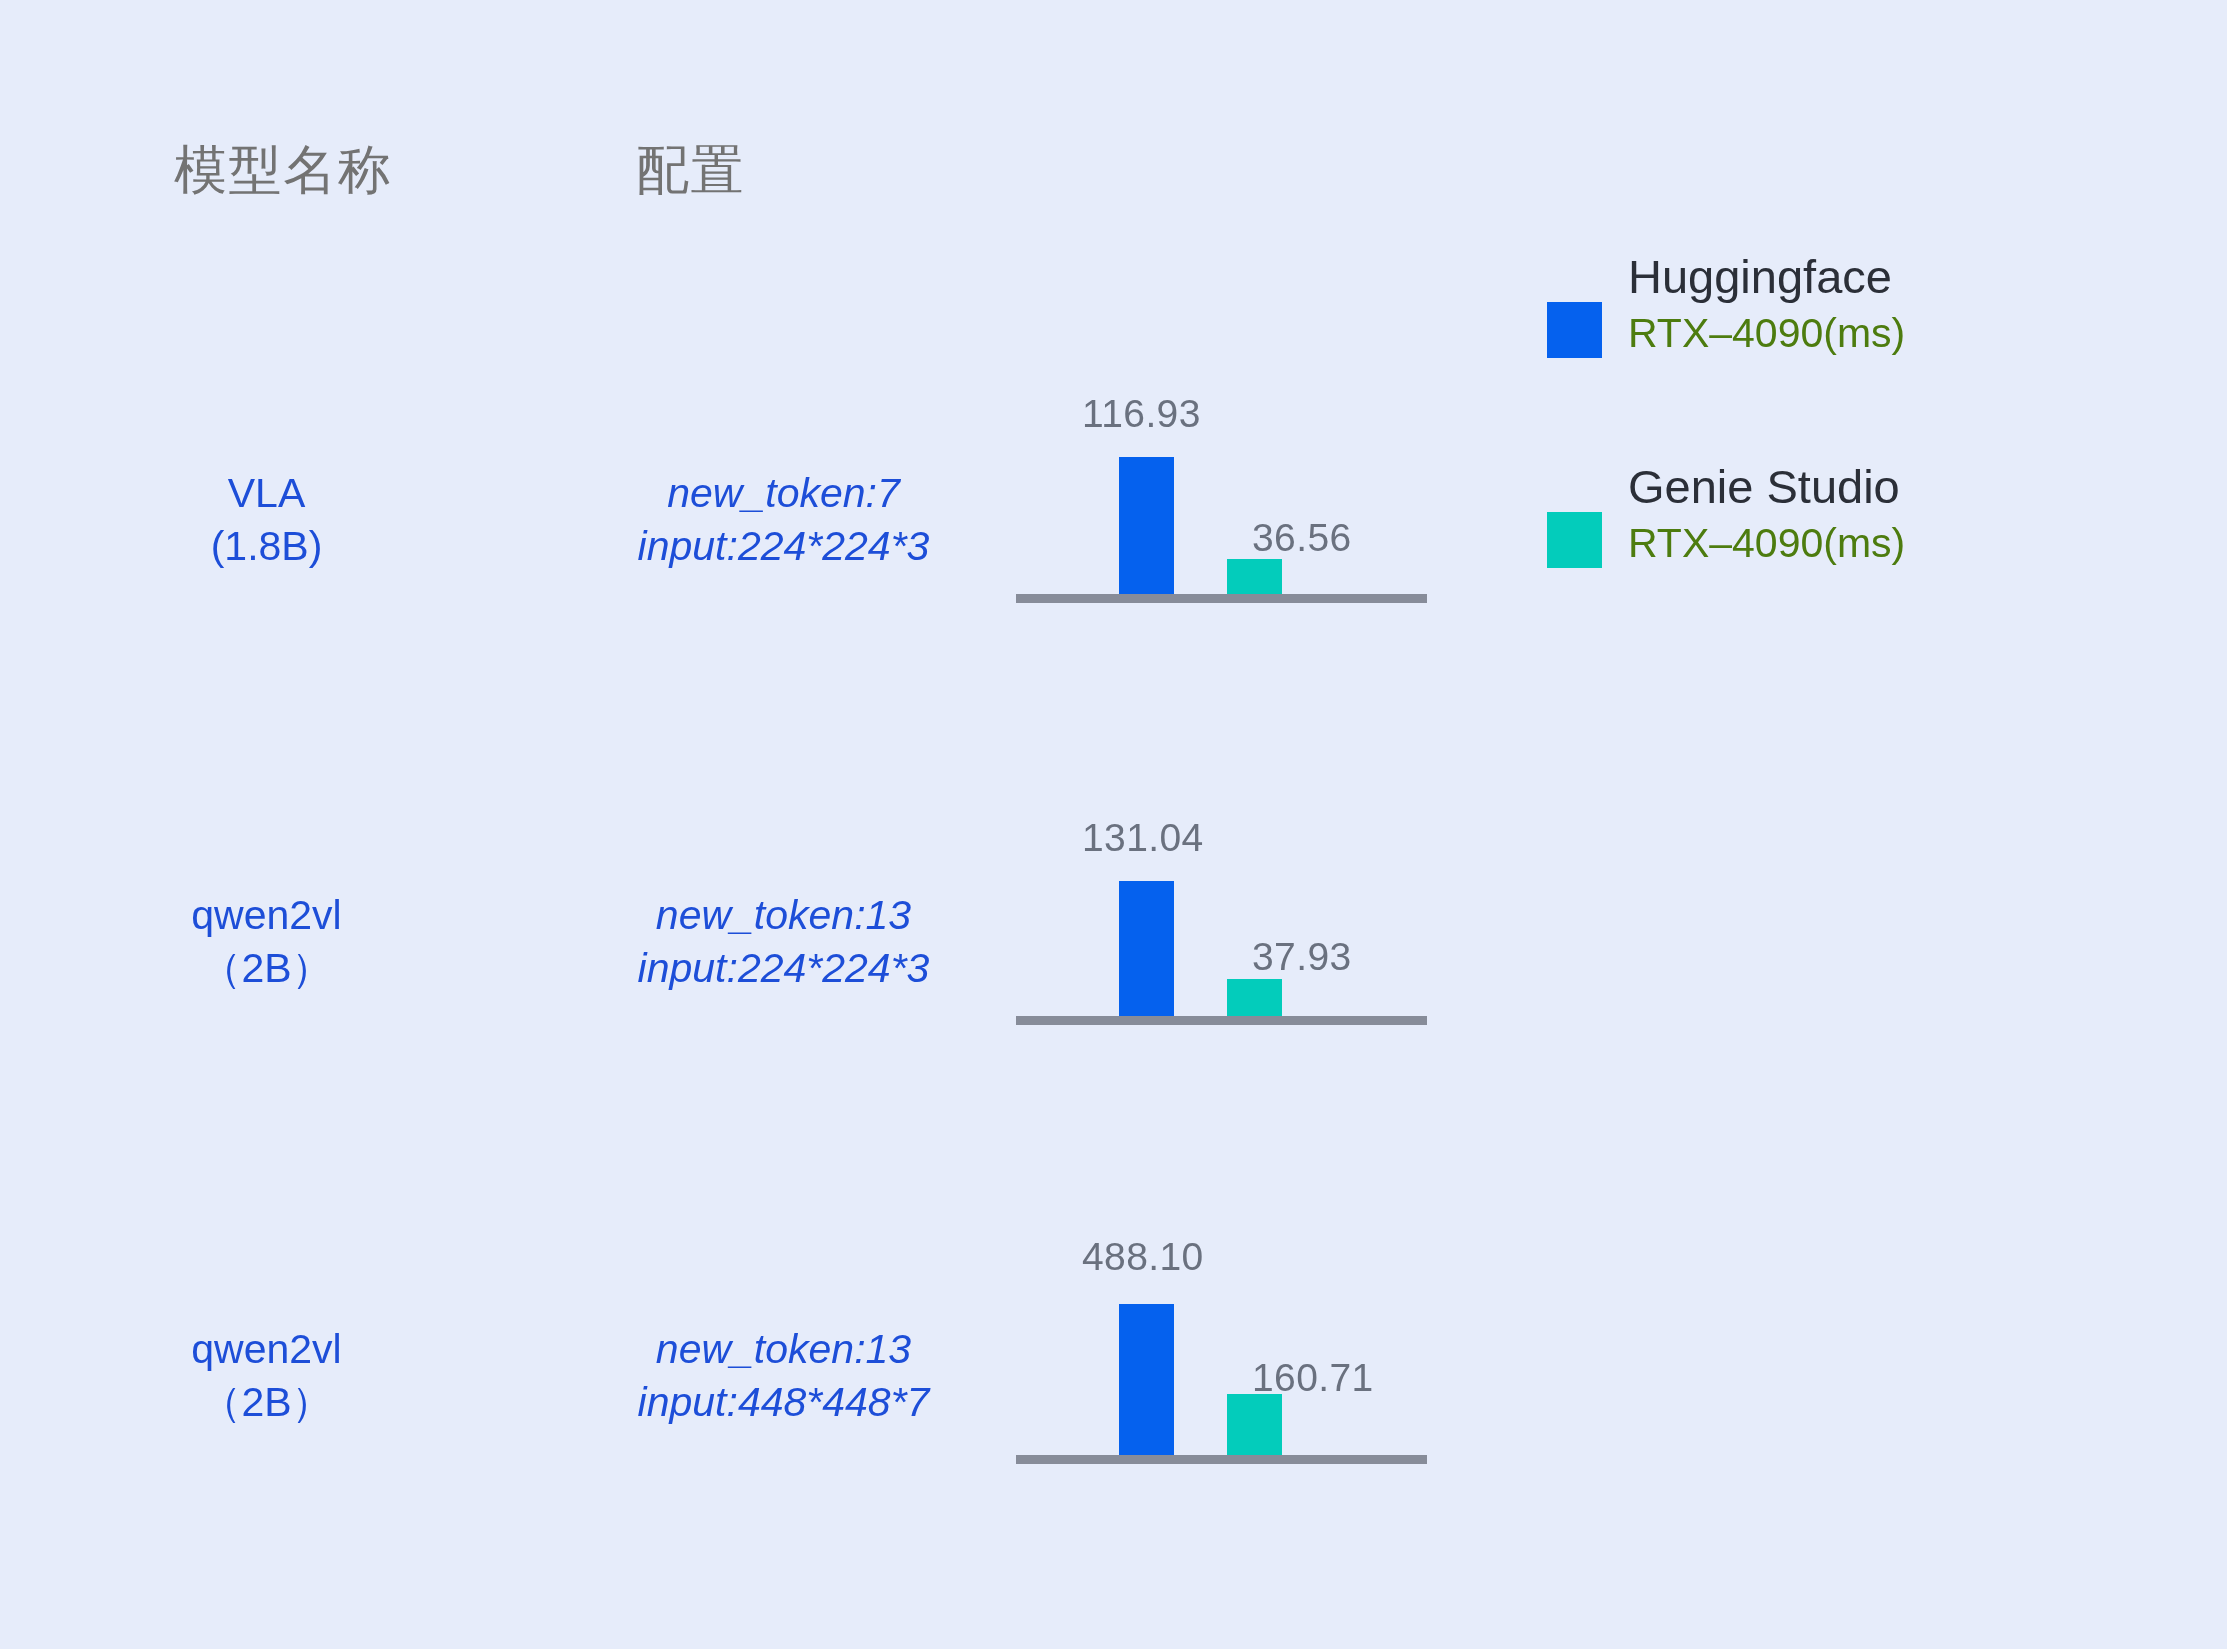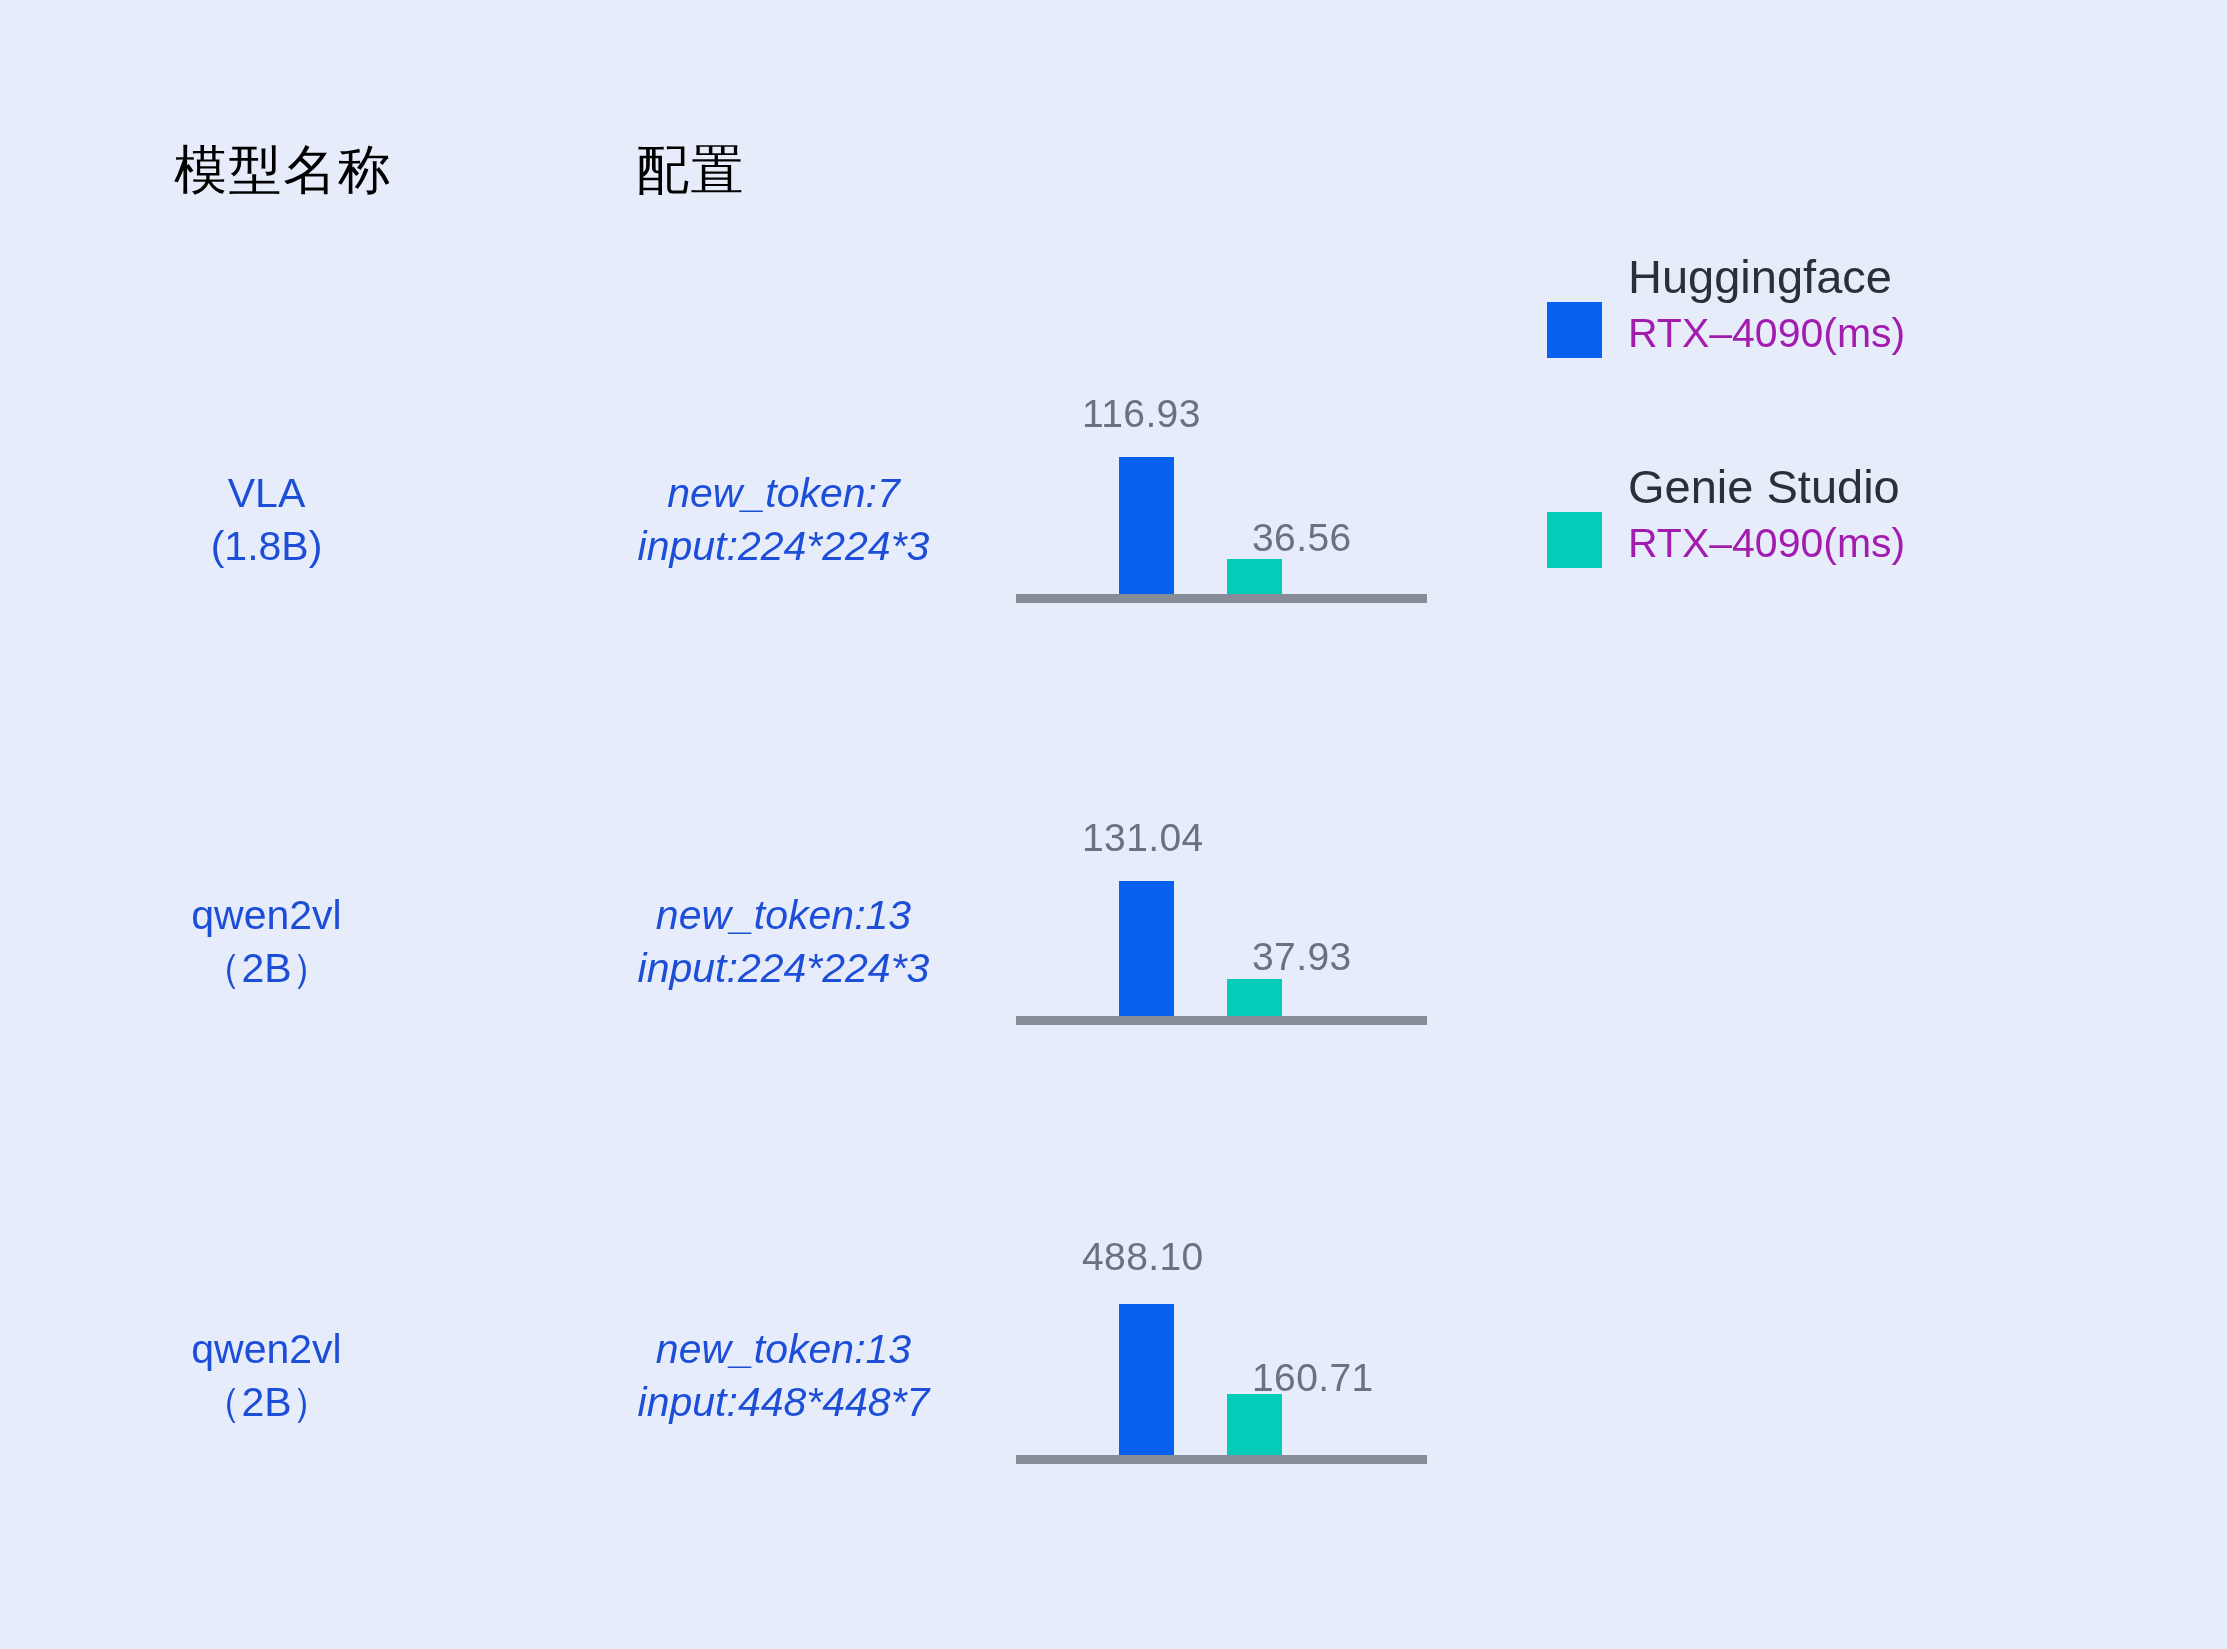--- a/index.html
+++ b/index.html
@@ -20,21 +20,21 @@
   .canvas {
     position: absolute;
     inset: 0;
   }
 
   
   .col-header {
     position: absolute;
     font-size: 53px;
     font-weight: 400;
-    color: #000000;
+    color: #737373;
     letter-spacing: 1.6px;
     white-space: nowrap;
   }
   #hdr-model { left: 174px; top: 135px; }
   #hdr-config { left: 636px; top: 135px; }
 
   
   .row {
     position: absolute;
     left: 0;
@@ -125,21 +125,21 @@
     width: 517px;
   }
   .legend-name {
     font-size: 47px;
     color: #2b2f38;
     line-height: 1.12;
     white-space: nowrap;
   }
   .legend-sub {
     font-size: 41px;
-    color: #a21caf;
+    color: #4d7c0f;
     line-height: 1.22;
     margin-top: 4.7px;
     white-space: nowrap;
   }
 </style>
 </head>
 <body>
 
 <div class="canvas">
 

